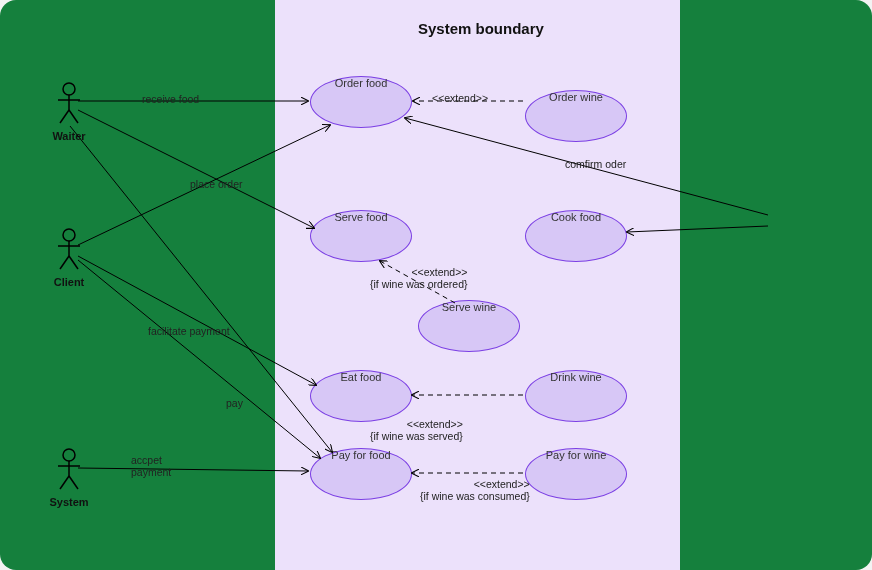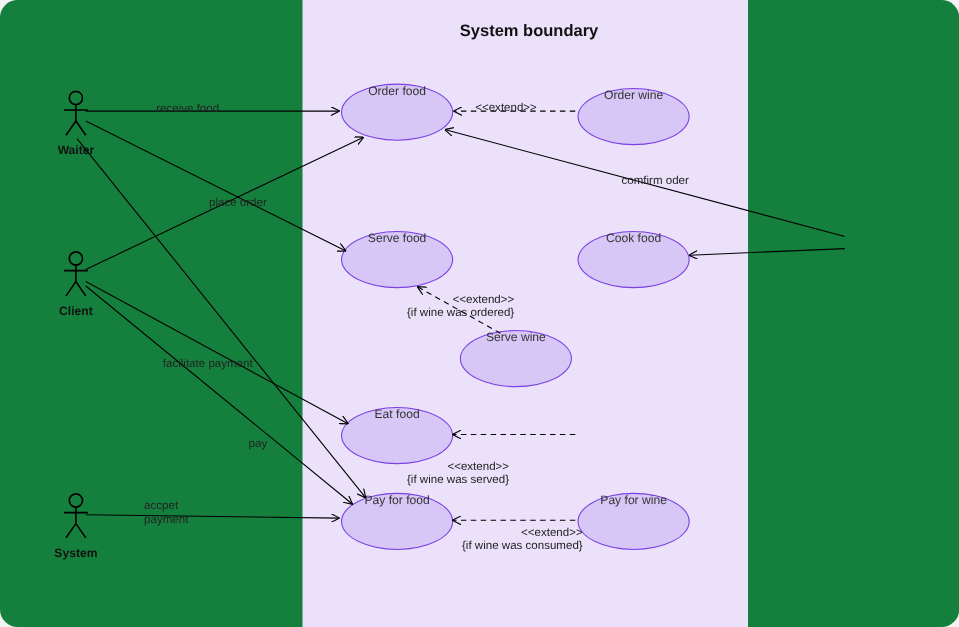--- a/index.html
+++ b/index.html
@@ -52,34 +52,37 @@
       <line x1="11" y1="28" x2="2" y2="41" stroke="#000" stroke-width="1.5"></line>
       <line x1="11" y1="28" x2="20" y2="41" stroke="#000" stroke-width="1.5"></line>
     </svg>
     <div class="actor-label">System</div>
   </div>
 
 
   <div class="uc" style="left:310px;top:76px;width:100px;height:50px">
       <span>Order food</span>
     </div>
-  <div class="uc" style="left:525px;top:80px;width:100px;height:50px">
+  <div class="uc" style="left:525px;top:90px;width:100px;height:50px">
       <span>Order wine</span>
     </div>
   <div class="uc" style="left:310px;top:210px;width:100px;height:50px">
       <span>Serve food</span>
     </div>
   <div class="uc" style="left:525px;top:210px;width:100px;height:50px">
       <span>Cook food</span>
     </div>
   <div class="uc" style="left:418px;top:300px;width:100px;height:50px">
       <span>Serve wine</span>
     </div>
   <div class="uc" style="left:310px;top:370px;width:100px;height:50px">
       <span>Eat food</span>
+    </div>
+  <div class="uc" style="left:525px;top:370px;width:100px;height:50px">
+      <span>Drink wine</span>
     </div>
   <div class="uc" style="left:310px;top:448px;width:100px;height:50px">
       <span>Pay for food</span>
     </div>
   <div class="uc" style="left:525px;top:448px;width:100px;height:50px">
       <span>Pay for wine</span>
     </div>
 
   <svg class="net" width="872" height="570">
     <defs>

